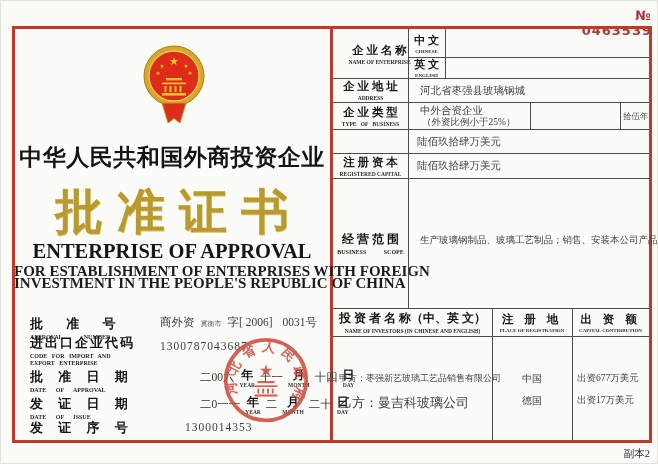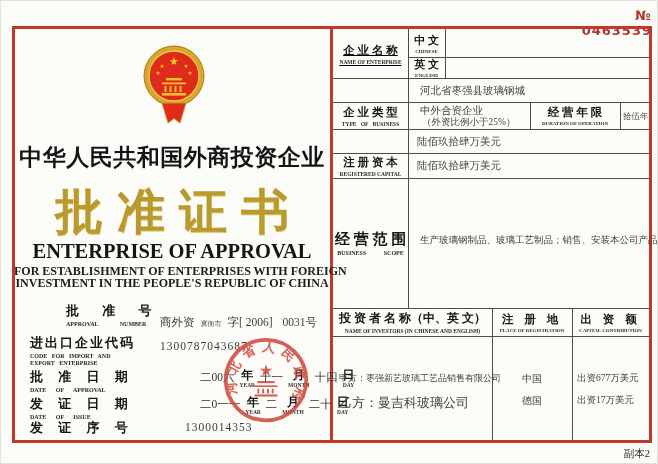--- a/index.html
+++ b/index.html
@@ -26,21 +26,21 @@
   
   .title-cn{position:absolute;left:14px;top:142px;width:316px;text-align:center;
             font-size:23px;font-weight:bold;color:#141414;letter-spacing:0.5px;white-space:nowrap;}
   .cert-title{position:absolute;left:14px;top:180px;width:316px;text-align:center;
               font-size:48px;font-weight:bold;color:#b99a2e;letter-spacing:14px;
               text-indent:14px;white-space:nowrap;
               text-shadow:0.5px 0.5px 0 #d9c165;}
   .title-en{position:absolute;left:14px;top:240px;width:316px;text-align:center;
             font-size:20.5px;font-weight:bold;color:#151515;white-space:nowrap;}
   .sub-en{position:absolute;left:14px;top:266px;width:316px;text-align:center;
-          font-size:12px;font-weight:bold;color:#1c1c1c;line-height:11.5px;white-space:nowrap;}
+          font-size:15px;font-weight:bold;color:#1c1c1c;line-height:11.5px;white-space:nowrap;}
 
   .fld{position:absolute;left:30px;color:#141414;}
   .fld .cn{font-size:13px;font-weight:bold;white-space:nowrap;}
   .fld .en{font-size:6px;font-weight:bold;color:#262626;white-space:nowrap;margin-top:1px;}
   .ls10{letter-spacing:10px;} .ls6{letter-spacing:6px;} .ls2{letter-spacing:2px;}
   .ws20{word-spacing:20px;} .ws8{word-spacing:8px;} .ws3{word-spacing:3px;}
   .fval{position:absolute;color:#3c3c3c;font-size:11.5px;white-space:nowrap;}
   .fval .small{font-size:7px;margin:0 6px;color:#555;}
   .fval .gap{display:inline-block;width:10px;}
   .dateline{position:absolute;display:flex;align-items:flex-start;gap:5px;color:#333;}
@@ -90,21 +90,21 @@
   </svg>
 
   <div class="title-cn">中华人民共和国外商投资企业</div>
   <div class="cert-title">批准证书</div>
   <div class="title-en">ENTERPRISE OF APPROVAL</div>
   <div class="sub-en">
     <div>FOR ESTABLISHMENT OF ENTERPRISES WITH FOREIGN</div>
     <div>INVESTMENT  IN  THE  PEOPLE'S  REPUBLIC  OF  CHINA</div>
   </div>
 
-  <div class="fld" style="top:302px;margin-left:36px;">
+  <div class="fld" style="top:315px;">
     <div class="cn ls10">批 准 号</div>
     <div class="en ws20">APPROVAL NUMBER</div>
   </div>
   <div class="fval" style="left:160px;top:315px;">
     <span>商外资</span><span class="small">冀衡市</span><span>字[ 2006]</span><span class="gap"></span><span>0031号</span>
   </div>
 
   <div class="fld" style="top:334px;">
     <div class="cn ls2">进出口企业代码</div>
     <div class="en ws3">CODE FOR IMPORT AND</div>
@@ -187,58 +187,58 @@
   <div class="vl" style="left:572px;top:308px;height:132px;"></div>
   <div class="hl" style="left:408px;top:57px;width:241px;"></div>
   <div class="hl" style="left:333px;top:78px;width:316px;"></div>
   <div class="hl" style="left:333px;top:102px;width:316px;"></div>
   <div class="hl" style="left:333px;top:129px;width:316px;"></div>
   <div class="hl" style="left:333px;top:153px;width:316px;"></div>
   <div class="hl" style="left:333px;top:178px;width:316px;"></div>
   <div class="hl" style="left:333px;top:308px;width:316px;"></div>
   <div class="hl" style="left:333px;top:336px;width:316px;"></div>
 
-  <div class="cell" style="left:333px;top:29px;width:75px;height:49px;text-decoration:underline;">
+  <div class="cell" style="left:342px;top:29px;width:75px;height:49px;">
     <div class="cn">企 业 名 称</div>
     <div class="en">NAME OF ENTERPRISE</div>
   </div>
   <div class="cell" style="left:408px;top:29px;width:37px;height:28px;">
     <div class="cn" style="font-size:11px;">中 文</div>
     <div class="en" style="font-size:5px;">CHINESE</div>
   </div>
   <div class="cell" style="left:408px;top:57px;width:37px;height:21px;">
     <div class="cn" style="font-size:11px;">英 文</div>
     <div class="en" style="font-size:5px;">ENGLISH</div>
   </div>
   <div class="tval" style="left:452px;top:62px;font-size:11px;"></div>
 
+  <div class="cell" style="left:333px;top:78px;width:75px;height:24px;">
+    <div class="cn">企 业 地 址</div>
+    <div class="en">ADDRESS</div>
+  </div>
   <div class="tval" style="left:420px;top:84px;">河北省枣强县玻璃钢城</div>
 
   <div class="cell" style="left:333px;top:102px;width:75px;height:27px;">
     <div class="cn">企 业 类 型</div>
     <div class="en ws3">TYPE OF BUSINESS</div>
   </div>
   <div class="tval" style="left:420px;top:104px;">中外合资企业</div>
   <div class="tval" style="left:422px;top:116px;font-size:9.5px;">（外资比例小于25%）</div>
-  <div class="cell" style="left:530px;top:102px;width:90px;height:27px;">
-    <div class="cn">经 营 年 限</div>
-    <div class="en" style="font-size:5px;">DURATION OF OPERATION</div>
-  </div>
   <div class="tval" style="left:623px;top:111px;font-size:8.5px;">拾伍年</div>
 
   <div class="tval" style="left:417px;top:135px;">陆佰玖拾肆万美元</div>
 
   <div class="cell" style="left:333px;top:153px;width:75px;height:25px;">
     <div class="cn">注 册 资 本</div>
     <div class="en">REGISTERED CAPITAL</div>
   </div>
   <div class="tval" style="left:417px;top:159px;">陆佰玖拾肆万美元</div>
 
   <div class="cell" style="left:333px;top:228px;width:75px;height:30px;">
-    <div class="cn" style="font-size:15px;">经 营 范 围</div>
+    <div class="cn" style="font-size:12px;">经 营 范 围</div>
     <div class="en ws16" style="font-size:6px;">BUSINESS SCOPE</div>
   </div>
   <div class="tval" style="left:420px;top:234px;font-size:9.5px;">生产玻璃钢制品、玻璃工艺制品；销售、安装本公司产品。</div>
 
   <div class="cell" style="left:333px;top:308px;width:159px;height:28px;">
     <div class="cn" style="font-size:12px;">投 资 者 名 称（中、英 文）</div>
     <div class="en" style="font-size:5.5px;">NAME OF INVESTORS (IN CHINESE AND ENGLISH)</div>
   </div>
   <div class="cell" style="left:492px;top:308px;width:80px;height:28px;">
     <div class="cn ls4">注 册 地</div>

